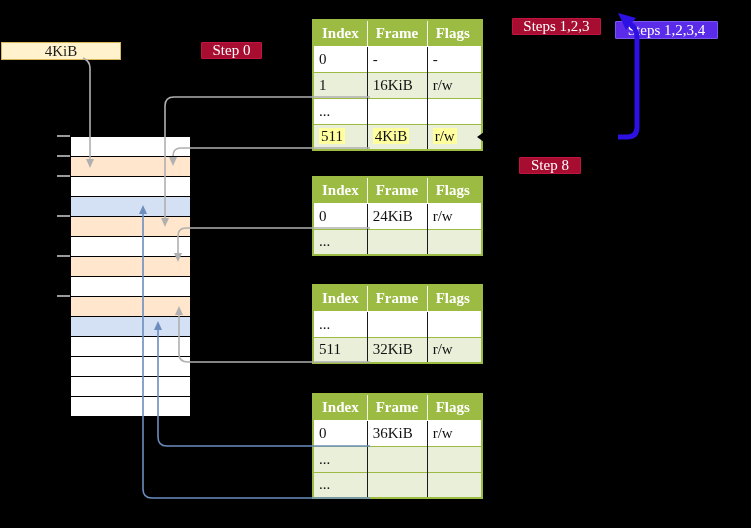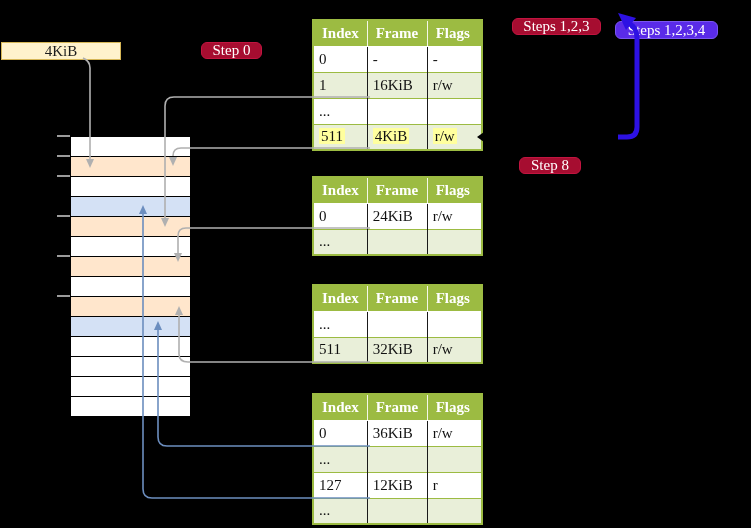--- a/index.html
+++ b/index.html
@@ -25,21 +25,21 @@
   .memrow:last-child{border-bottom:none;}
   .memrow.pagetable{background:var(--mem-pagetable-bg);}
   .memrow.mapped{background:var(--mem-mapped-bg);}
   .memrow.plain{background:#fff;}
 
   
   .framebox{position:absolute;left:1px;top:42px;width:118px;height:16px;background:var(--frame-box-bg);
             border:1px solid var(--frame-box-border);display:flex;align-items:center;justify-content:center;
             color:#1c1c1c;font-size:15px;}
   .badge{position:absolute;display:flex;align-items:center;justify-content:center;color:#fff;
-         font-size:15px;border-radius:6px;}
+         font-size:15px;border-radius:1px;}
   .badge.red{background:var(--badge-red-bg);border:1px solid #c21440;}
   .badge.blue{background:var(--badge-blue-bg);border:1px solid #7a55f0;}
   .badge-step0{left:201px;top:42px;width:59px;height:15px;}
   .badge-steps123{left:512px;top:18px;width:87px;height:15px;}
   .badge-steps1234{left:615px;top:21px;width:101px;height:16px;}
   .badge-step4{left:519px;top:157px;width:60px;height:15px;}
 
   
   .overlay{position:absolute;left:0;top:0;pointer-events:none;z-index:10;}
   .thin-gray{stroke:var(--arrow-gray);stroke-width:1.6;fill:none;}
@@ -189,25 +189,20 @@
     <tr>
       <td>0</td>
       <td>36KiB</td>
       <td>r/w</td>
     </tr>
     <tr class="alt">
       <td>...</td>
       <td></td>
       <td></td>
     </tr>
-    <tr>
-      <td>127</td>
-      <td>12KiB</td>
-      <td>r</td>
-    </tr>
     <tr class="alt">
       <td>...</td>
       <td></td>
       <td></td>
     </tr>
   </tbody>
     </table>
 
   <svg class="overlay" width="751" height="528" viewBox="0 0 751 528">
 

